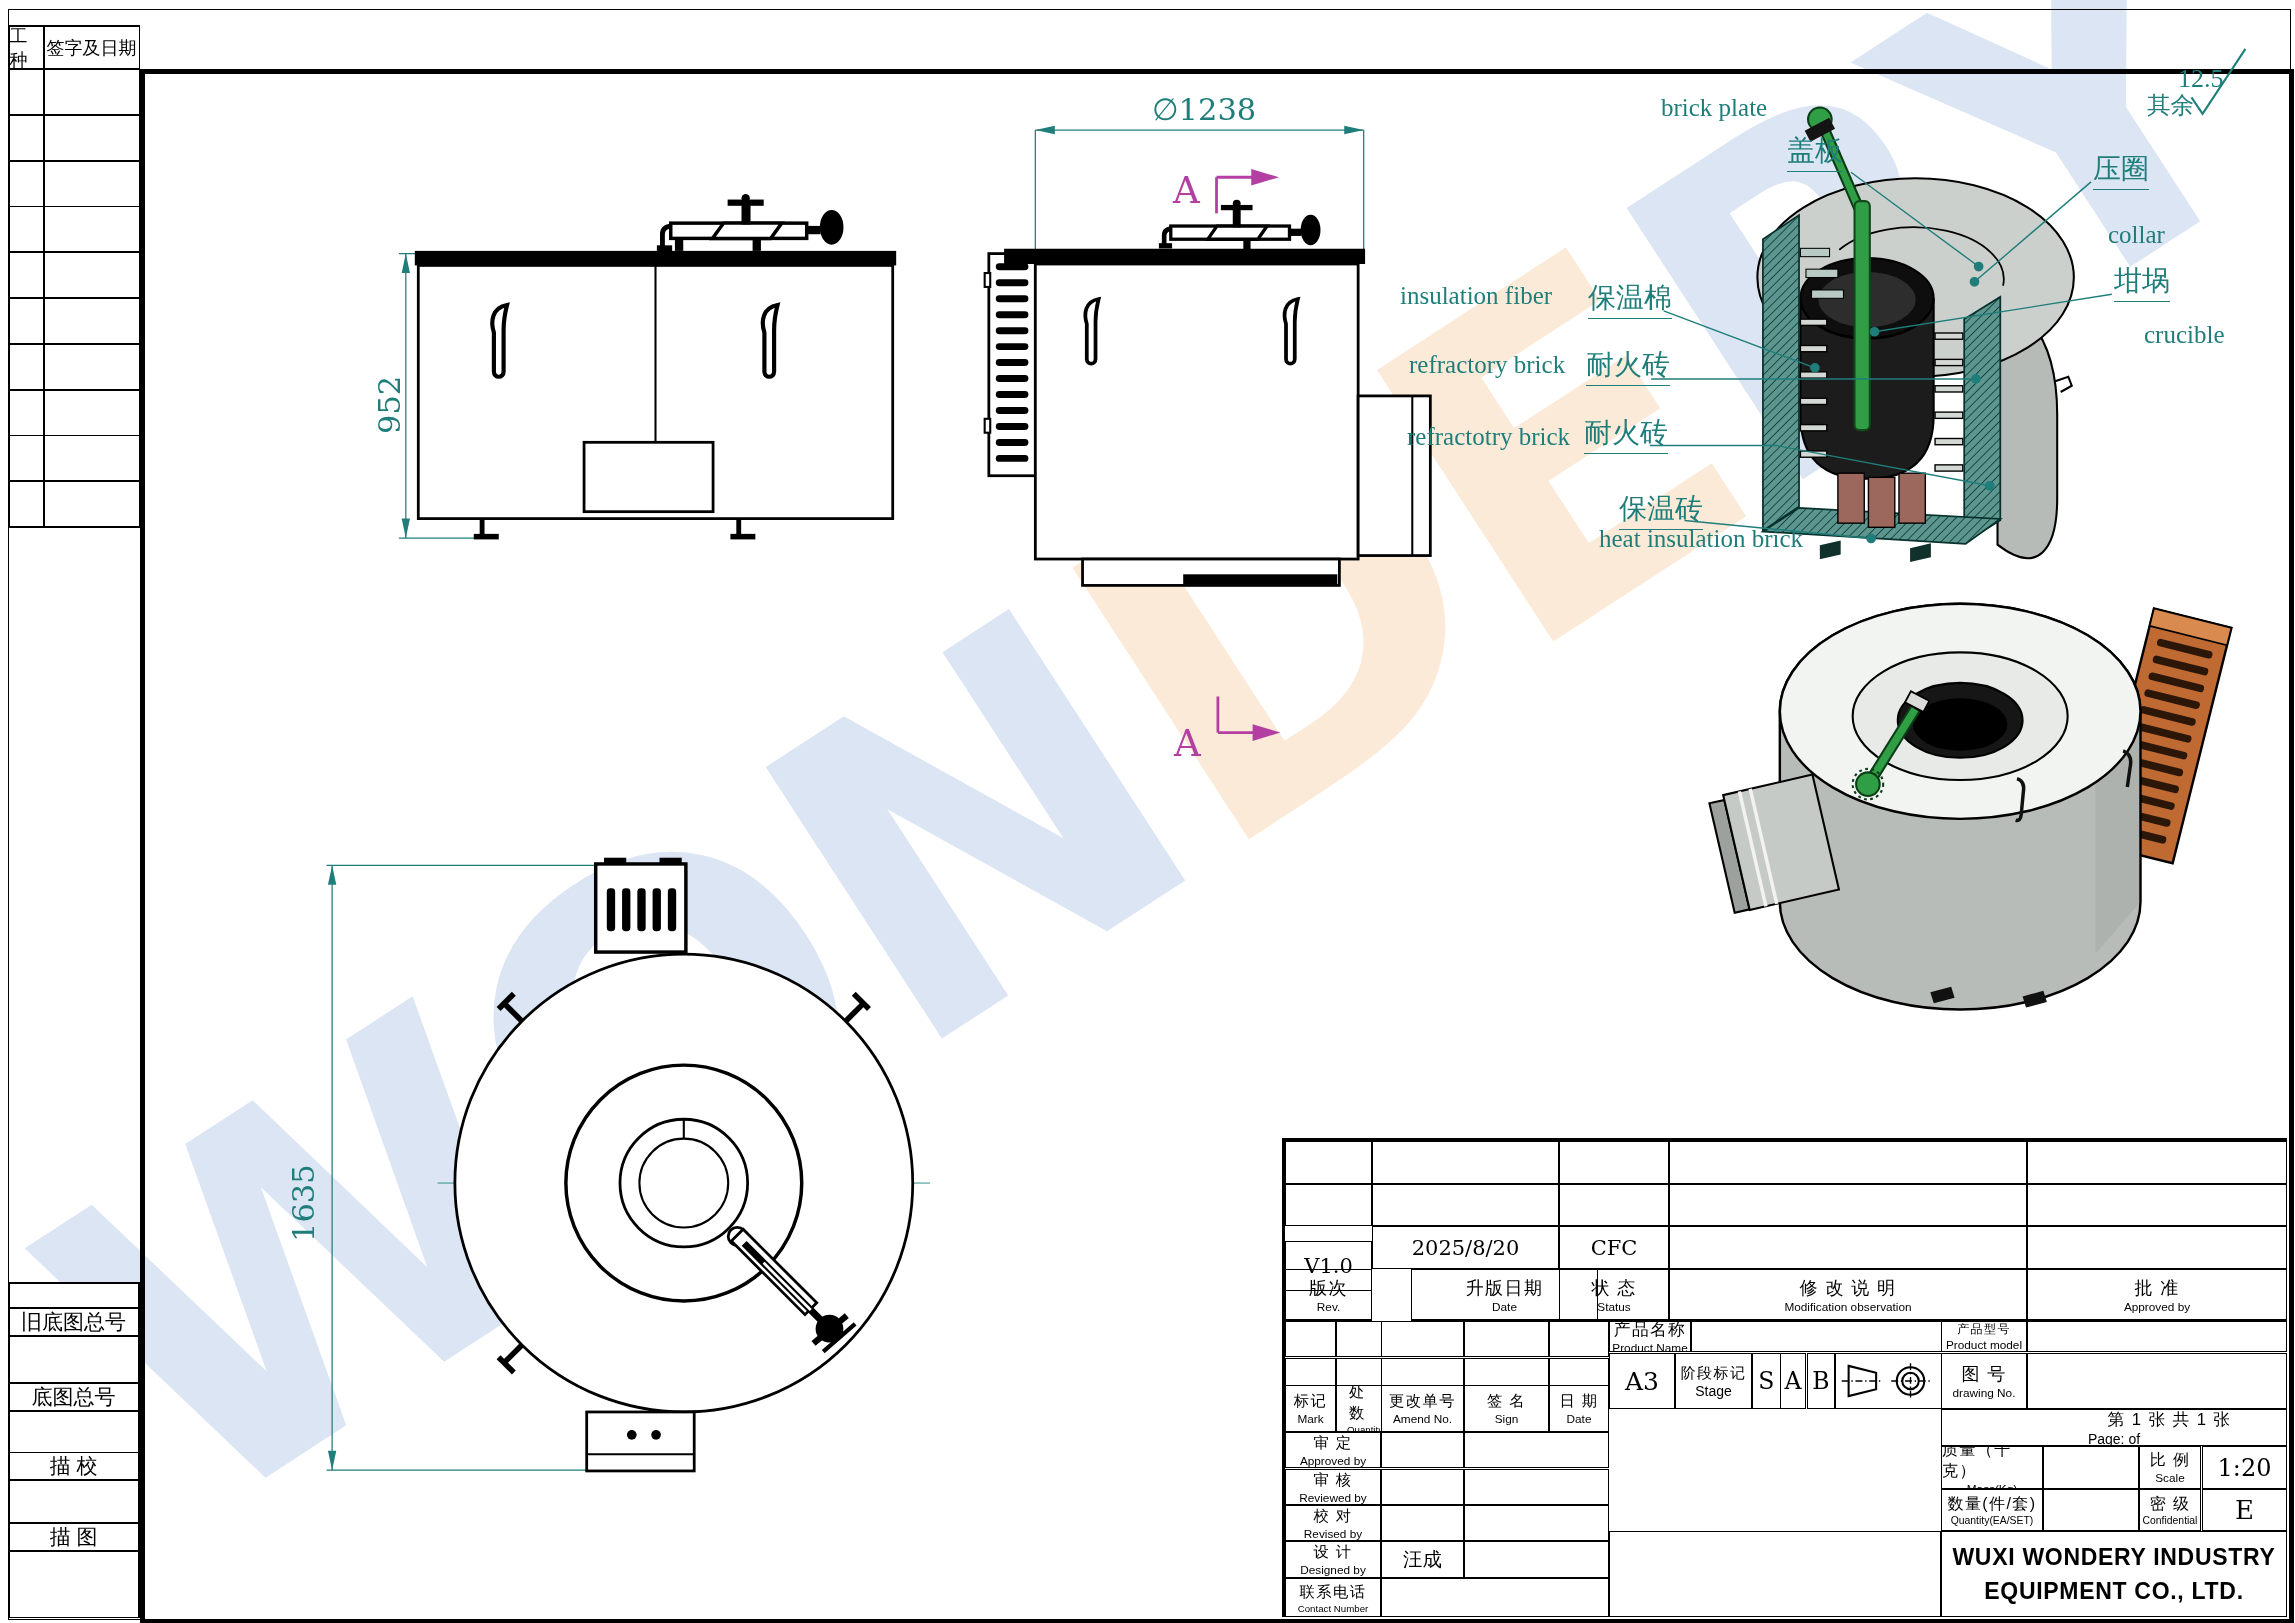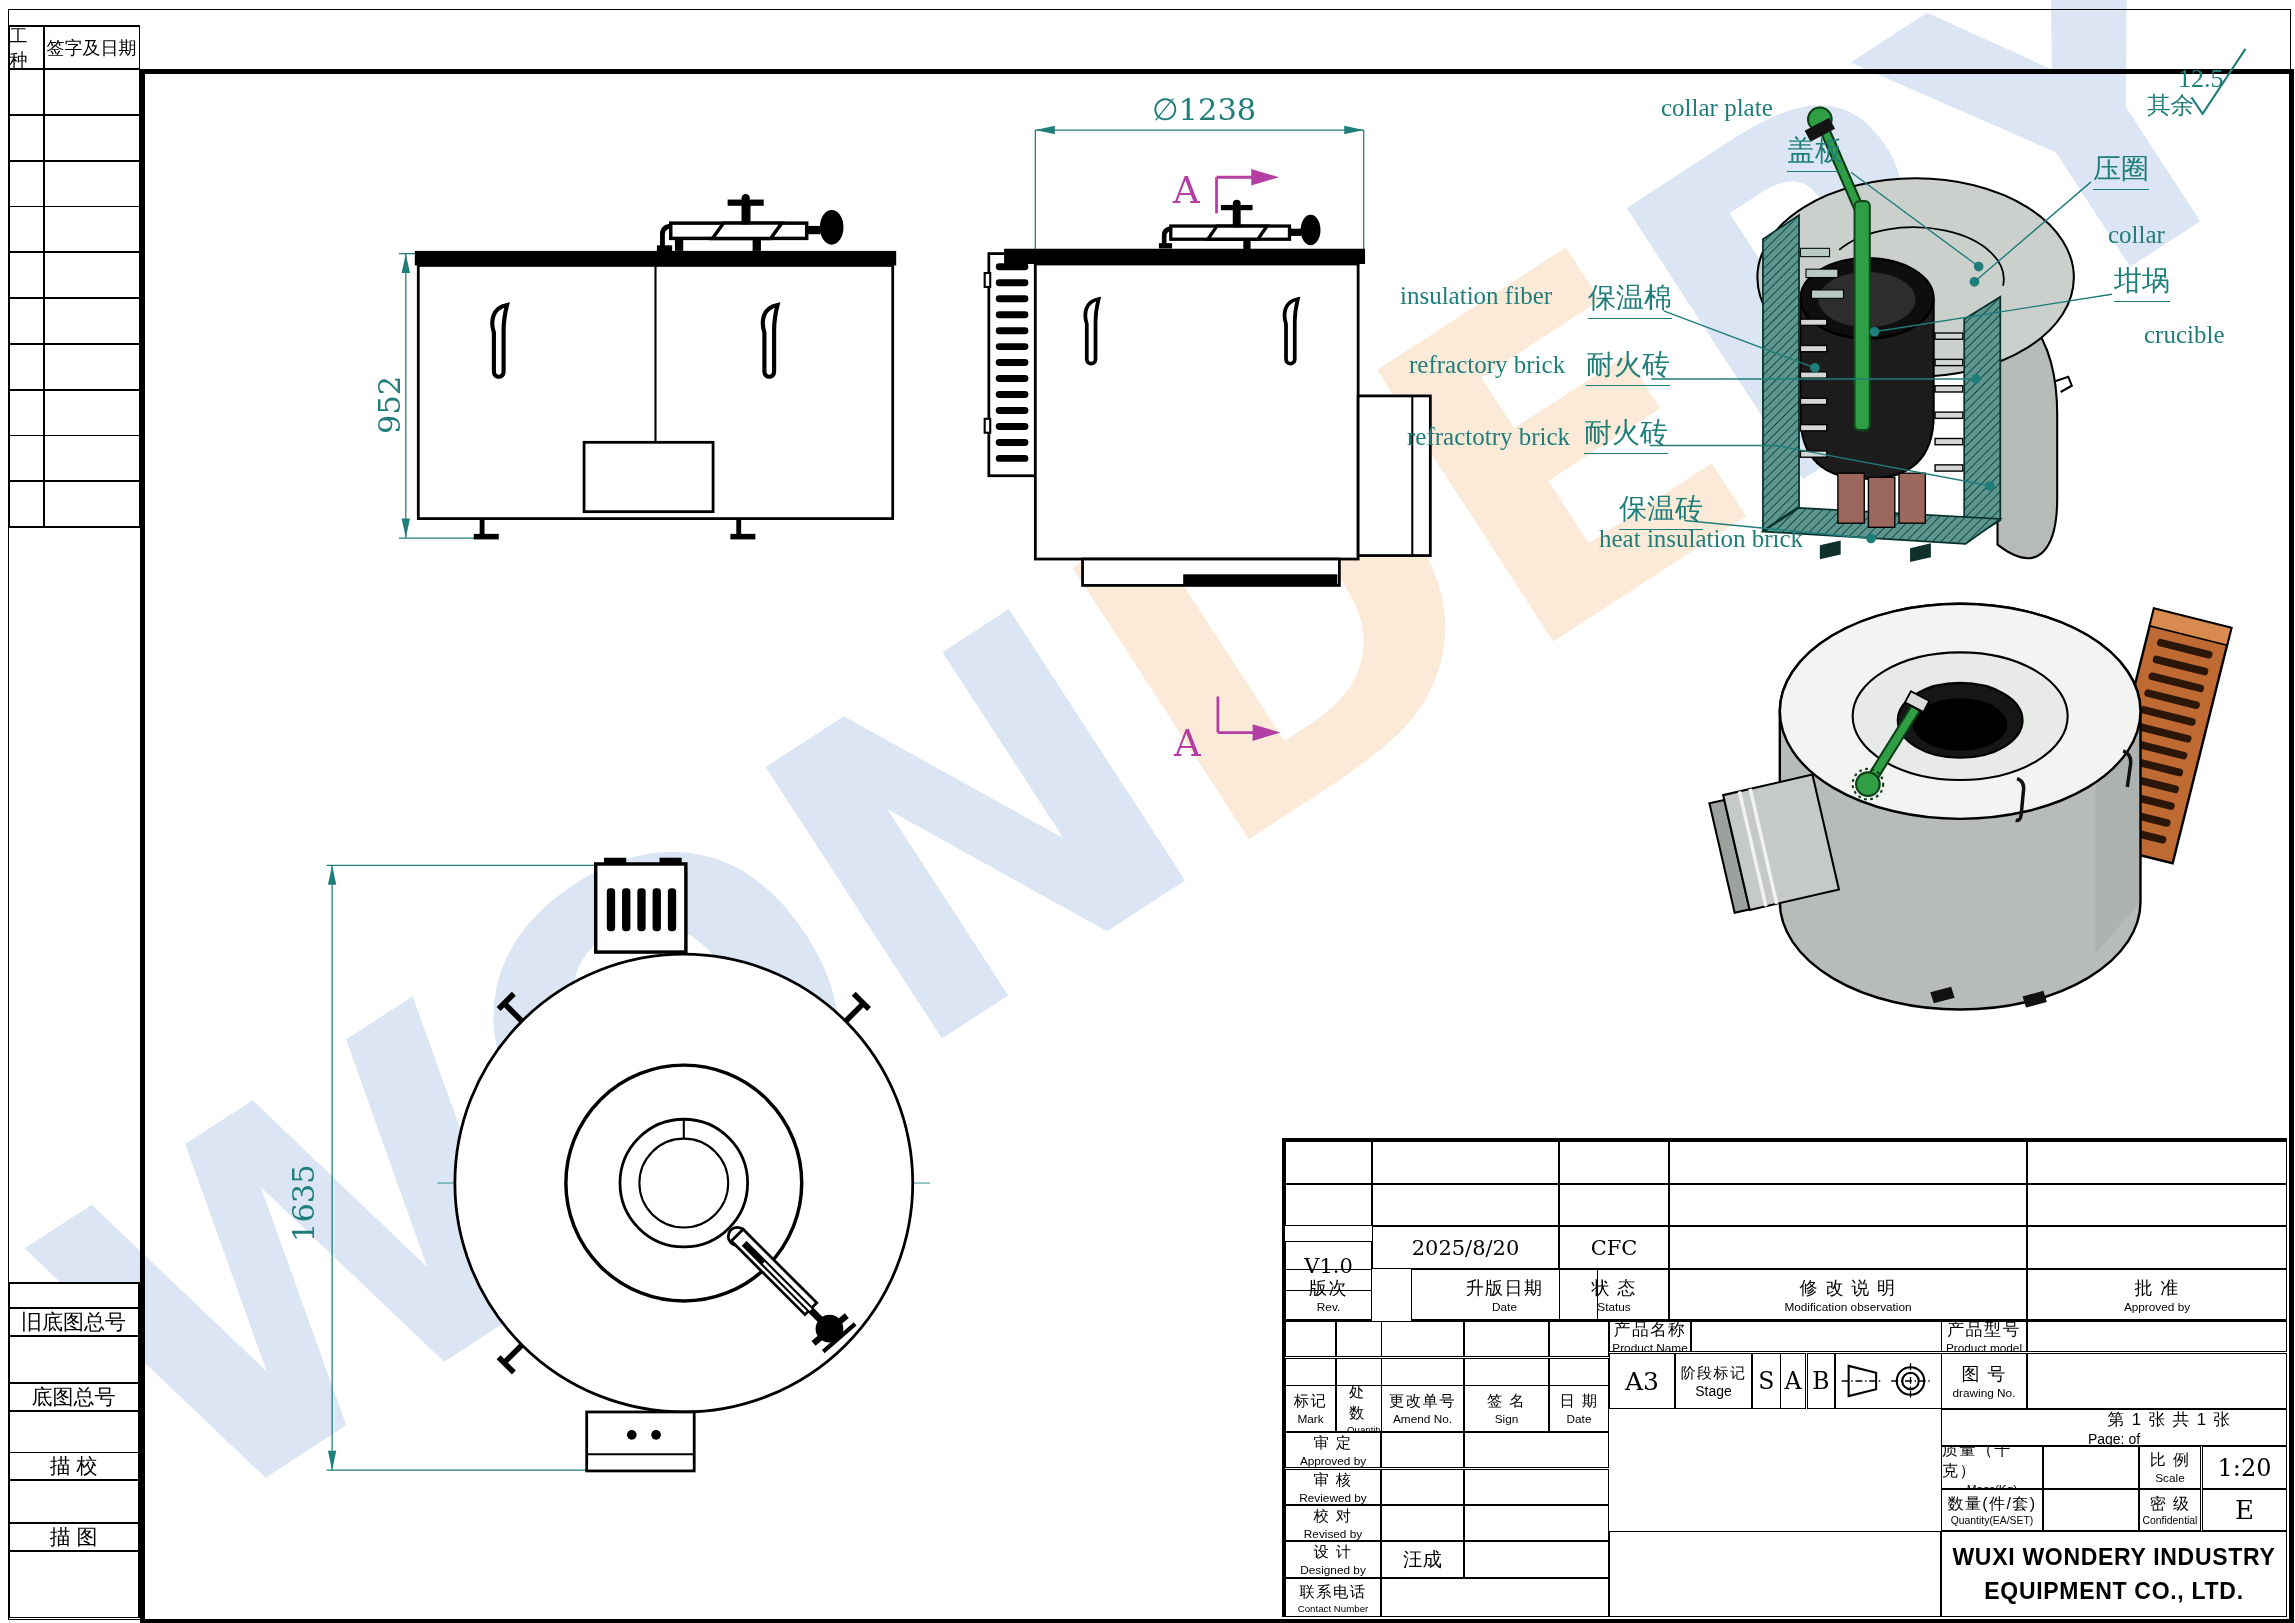--- a/index.html
+++ b/index.html
@@ -374,21 +374,21 @@
     <line x1="80" y1="298" x2="80" y2="468" stroke="#f2f2f2" stroke-width="5"></line>
   </g>
 
   <path d="M447,292 q12,4 9,20 l-3,32 q-1,10 -8,8" fill="none" stroke="#111" stroke-width="5"></path>
   <path d="M600,252 q14,5 10,24 l-4,28" fill="none" stroke="#111" stroke-width="5"></path>
 
   <polygon points="322,600 352,592 357,608 327,616" fill="#111"></polygon>
   <polygon points="455,606 485,598 490,614 460,622" fill="#111"></polygon>
 </svg>
 
-<div class="lbl" style="left:1661px;top:94px;font-size:25px;">collar plate</div>
+<div class="lbl" style="left:1661px;top:94px;font-size:25px;">brick plate</div>
 <div class="lbl u" style="left:1787px;top:132px;font-size:28px;">盖板</div>
 <div class="lbl u" style="left:2093px;top:150px;font-size:28px;">压圈</div>
 <div class="lbl" style="left:2108px;top:221px;font-size:25px;">collar</div>
 <div class="lbl u" style="left:2114px;top:262px;font-size:28px;">坩埚</div>
 <div class="lbl" style="left:2144px;top:321px;font-size:25px;">crucible</div>
 <div class="lbl" style="left:1400px;top:282px;font-size:25px;">insulation fiber</div>
 <div class="lbl u" style="left:1588px;top:279px;font-size:28px;">保温棉</div>
 <div class="lbl" style="left:1409px;top:351px;font-size:25px;">refractory brick</div>
 <div class="lbl u" style="left:1586px;top:346px;font-size:28px;">耐火砖</div>
 <div class="lbl" style="left:1407px;top:423px;font-size:25px;">refractotry brick</div>
@@ -539,21 +539,21 @@
       <line x1="2" y1="32" x2="62" y2="32" stroke="#000" stroke-width="2" stroke-dasharray="10 4 2 4"></line>
       <circle cx="102" cy="32" r="20" fill="none" stroke="#000" stroke-width="3"></circle>
       <circle cx="102" cy="32" r="12" fill="none" stroke="#000" stroke-width="3"></circle>
       <line x1="74" y1="32" x2="130" y2="32" stroke="#000" stroke-width="2" stroke-dasharray="10 4 2 4"></line>
       <line x1="102" y1="6" x2="102" y2="58" stroke="#000" stroke-width="2" stroke-dasharray="10 4 2 4"></line>
     </svg>
   </div>
   <div class="tc" style="left:324px;top:390px;width:332px;height:86px;"></div>
 
   <div class="tc" style="left:656px;top:180px;width:86px;height:31px;">
-    <span class="zh" style="font-size:17px">产品型号</span>
+    <span class="zh" style="font-size:12px">产品型号</span>
       <span class="en">Product model</span>
     </div>
   <div class="tc" style="left:742px;top:180px;width:260px;height:31px;"></div>
   <div class="tc" style="left:656px;top:212px;width:86px;height:56px;">
     <span class="zh" style="font-size:18px">图  号</span>
       <span class="en">drawing No.</span>
     </div>
   <div class="tc" style="left:742px;top:212px;width:260px;height:56px;"></div>
   <div class="tc" style="left:656px;top:268px;width:346px;height:37px;">
     <span class="zh" style="font-size:16.7px;margin-left:111px;">第 1 张    共 1 张</span>

